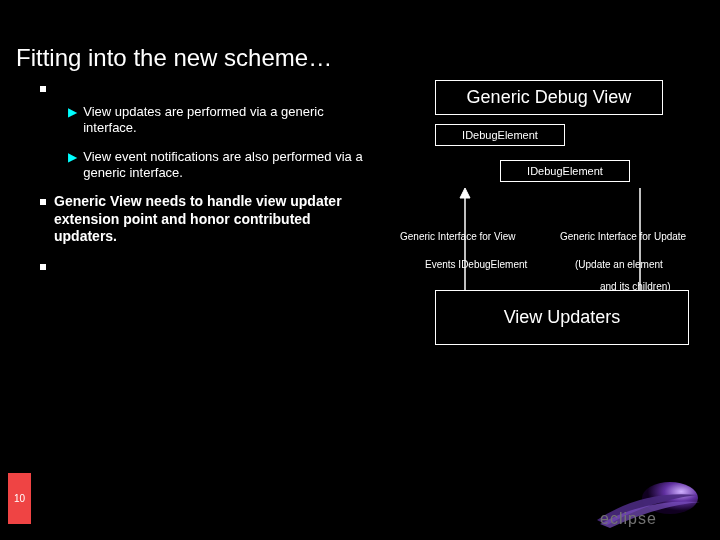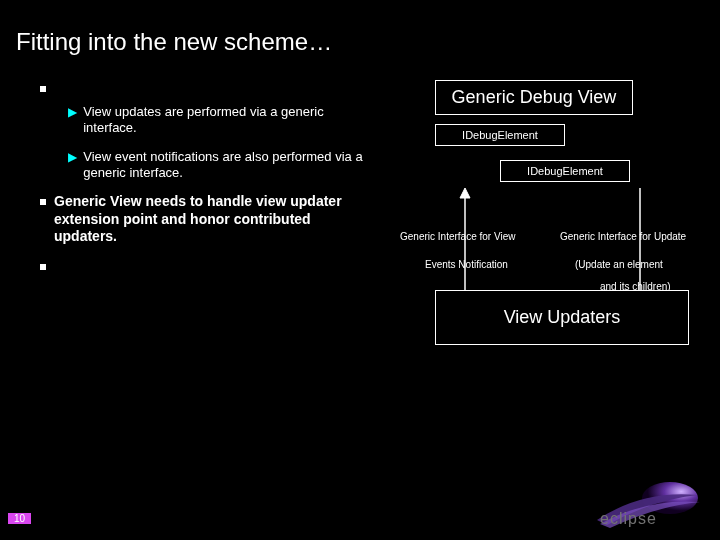--- a/index.html
+++ b/index.html
@@ -1,37 +1,37 @@
 <!DOCTYPE html>
 <html><head>
 <meta charset="utf-8">
 <style>
   * { margin: 0; padding: 0; box-sizing: border-box; }
   html, body { width: 720px; height: 540px; background: #000; color: #fff; font-family: Arial, sans-serif; overflow: hidden; position: relative; }
   .slide { width: 720px; height: 540px; position: relative; }
-  .title { position: absolute; top: 28px; left: 16px; font-size: 24px; font-weight: normal; color: #fff; }
+  .title { position: absolute; top: 44px; left: 16px; font-size: 24px; font-weight: normal; color: #fff; }
   .content-left { position: absolute; top: 80px; left: 40px; width: 330px; }
   .content-right { position: absolute; top: 80px; left: 400px; width: 300px; }
   .bullet { display: flex; margin-bottom: 12px; }
   .bullet .sq { flex: none; width: 6px; height: 6px; background: #fff; margin-top: 6px; margin-right: 8px; }
   .bullet .text { font-size: 14px; line-height: 1.25; font-weight: bold; }
   .sub-bullet { display: flex; margin-left: 28px; margin-top: 4px; margin-bottom: 12px; }
   .sub-bullet .arrow { flex: none; color: #00ffff; font-size: 12px; margin-right: 6px; margin-top: 1px; }
   .sub-bullet .text { font-size: 13px; line-height: 1.25; font-weight: normal; }
   .box { border: 1px solid #fff; text-align: center; background: #000; }
   .box-title { font-size: 18px; padding: 6px 4px; }
   .box-big { font-size: 18px; padding: 16px 4px; }
   .box-small { font-size: 11px; padding: 4px 6px; }
   .arrow-label { font-size: 10px; color: #fff; text-align: left; line-height: 1.3; }
-  .page-num { position: absolute; bottom: 16px; left: 8px; background: #d946ef; color: #fff; font-size: 10px; padding: 0 6px; }
+  .page-num { position: absolute; bottom: 16px; left: 8px; background: #ef4444; color: #fff; font-size: 10px; padding: 20px 6px; }
   .logo { position: absolute; bottom: 10px; right: 18px; width: 110px; height: 50px; }
   .logo-text { font-size: 16px; letter-spacing: 1px; color: #737373; font-family: Arial, sans-serif; }
   .swoosh { position: absolute; right: 0; top: 0; }
   
-  .box-generic-view { position: absolute; top: 0; left: 35px; width: 198px; }
+  .box-generic-view { position: absolute; top: 0; left: 35px; width: 228px; }
   .box-idebug1 { position: absolute; top: 44px; left: 35px; width: 130px; }
   .box-idebug2 { position: absolute; top: 80px; left: 100px; width: 130px; }
   .lbl-left { position: absolute; top: 150px; left: 0; width: 140px; }
   .lbl-right { position: absolute; top: 150px; left: 160px; width: 150px; }
   .lbl-events { position: absolute; top: 178px; left: 25px; width: 110px; }
   .lbl-update { position: absolute; top: 178px; left: 175px; width: 130px; }
   .lbl-children { position: absolute; top: 200px; left: 200px; width: 110px; }
   .box-updaters { position: absolute; top: 210px; left: 35px; width: 254px; }
   .arrow-svg { position: absolute; stroke: #fff; fill: #fff; }
 </style>
@@ -78,21 +78,21 @@
       <line x1="10" y1="115" x2="10" y2="8" stroke="#fff" stroke-width="1.5"></line>
       <polygon points="10,0 5,10 15,10" fill="#fff"></polygon>
     </svg>
     <svg class="arrow-svg" style="top:108px; left:230px;" width="20" height="115">
       <line x1="10" y1="0" x2="10" y2="107" stroke="#fff" stroke-width="1.5"></line>
       <polygon points="10,115 5,105 15,105" fill="#fff"></polygon>
     </svg>
 
     <div class="arrow-label lbl-left">Generic Interface for View</div>
     <div class="arrow-label lbl-right">Generic Interface for Update</div>
-    <div class="arrow-label lbl-events">Events Notification</div>
+    <div class="arrow-label lbl-events">Events IDebugElement</div>
     <div class="arrow-label lbl-update">(Update an element</div>
     <div class="arrow-label lbl-children">and its children)</div>
 
     <div class="box box-updaters">
       <div class="box-big">View Updaters</div>
     </div>
   </div>
 
   <div class="page-num">10</div>
 

